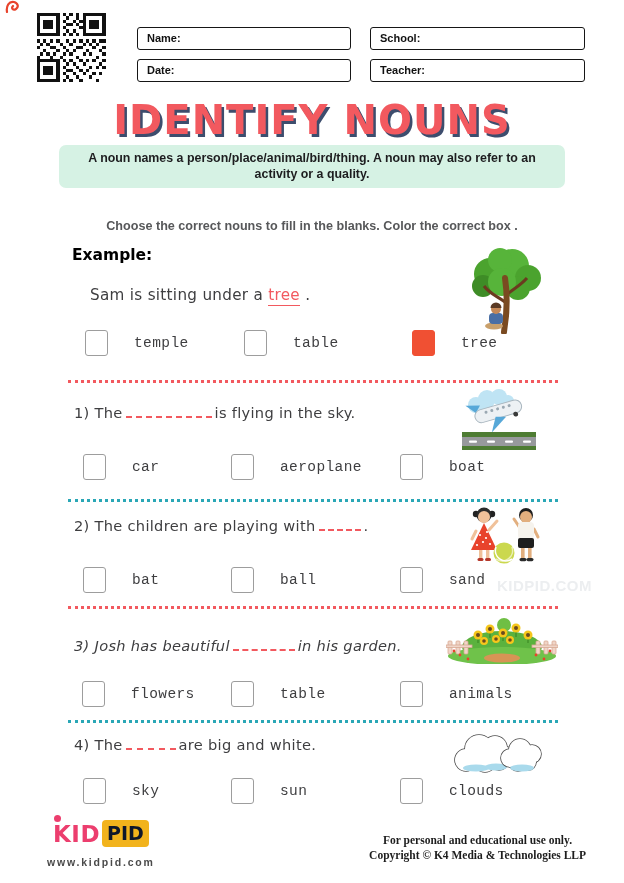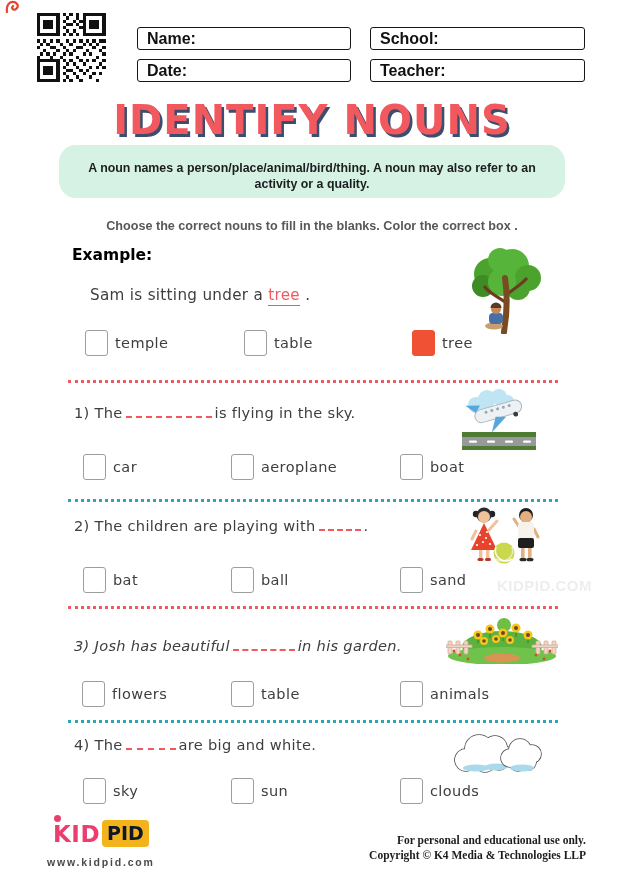--- a/index.html
+++ b/index.html
@@ -1,48 +1,48 @@
 <!DOCTYPE html>
 <html style="--red: #F2595F; --teal: #2AA7B6; --fill: #F05033; --mint: #D6F2E4; --pink: #EC3E6E; --yellow: #F2B31C; --watermark: #ECEEF0;"><head>
 <meta charset="utf-8">
 <style>
   html,body{margin:0;padding:0;background:#fff;}
   .sheet{position:relative;width:624px;height:883px;background:#fff;overflow:hidden;
          font-family:"DejaVu Sans",sans-serif;}
   
   .field{position:absolute;height:21px;border:1.5px solid #161616;border-radius:3px;
          background:#fff;font-family:"Liberation Sans",sans-serif;}
-  .field span{display:block;padding-left:9px;line-height:21px;font-size:16px;font-weight:600;color:#111;}
+  .field span{display:block;padding-left:9px;line-height:21px;font-size:11px;font-weight:600;color:#111;}
   .qr{position:absolute;left:36px;top:13px;}
   .corner-mark{position:absolute;left:5px;top:0;}
   
   .title{position:absolute;left:0;top:97px;width:100%;text-align:center;
          font-size:40px;font-weight:800;letter-spacing:1px;color:var(--red,#F2595F);
          text-shadow:2.5px 2.5px 0 #3D4D6D;font-family:"DejaVu Sans",sans-serif;}
   
   .info{position:absolute;left:59px;top:145px;width:506px;box-sizing:border-box;
-        background:var(--mint,#D6F2E4);border-radius:17px;padding:15px 12px 6px;
+        background:var(--mint,#D6F2E4);border-radius:7px;padding:5px 12px 6px;
         font-family:"Liberation Sans",sans-serif;font-size:12.4px;line-height:16px;
         font-weight:bold;color:#1d1d1f;text-align:center;}
   .info .red{color:var(--red,#F2595F);}
   .instruction{position:absolute;left:0;top:219px;width:100%;text-align:center;
         font-family:"Liberation Sans",sans-serif;font-size:12.6px;font-weight:bold;color:#57585a;}
   
   .ex-label{position:absolute;left:72px;top:246px;font-size:15.5px;font-weight:bold;color:#000;}
   .sentence{position:absolute;color:#3E3E40;letter-spacing:0.3px;}
   .ex-sentence{left:90px;top:286px;font-size:15.2px;}
   .answer{color:var(--red,#F2595F);border-bottom:1.5px solid var(--red,#F2595F);padding-bottom:1px;}
   .q1{left:74px;top:404px;font-size:14.6px;}
   .q2{left:74px;top:517px;font-size:14.6px;}
   .q3{left:74px;top:637px;font-size:14.6px;font-style:italic;}
   .q4{left:74px;top:736px;font-size:14.6px;}
   .bl{display:inline-block;border-bottom:2px dashed var(--red,#F2595F);height:11px;margin:0 3px;}
   .b86{width:86px}.b42{width:42px}.b62{width:62px}.b50{width:50px}
   
-  .opt{position:absolute;display:flex;align-items:center;gap:7px;}
+  .opt{position:absolute;display:flex;align-items:center;gap:26px;font-family:Liberation Mono, monospace;}
   .cb{width:23px;height:26px;border:1.5px solid #9d9d9d;border-radius:3px;background:#fff;box-sizing:border-box;}
   .cb.filled{background:var(--fill,#F05033);border-color:var(--fill,#F05033);}
   .ol{font-size:14.5px;color:#3E3E40;letter-spacing:0.4px;}
   
   .div{position:absolute;left:68px;width:490px;height:0;border-top:3.2px dotted var(--red,#F2595F);}
   .div.teal{border-top-color:var(--teal,#2AA7B6);}
   
   .art{position:absolute;}
   
   .wm{position:absolute;left:497px;top:577px;font-size:15px;font-weight:bold;
@@ -50,21 +50,21 @@
   
   .logo{position:absolute;left:53px;top:820px;display:flex;align-items:center;}
   .logo .kid{position:relative;font-family:"DejaVu Sans",sans-serif;font-weight:800;
       font-size:23px;color:var(--pink,#EC3E6E);letter-spacing:0.5px;}
   .logo .dot{position:absolute;left:1px;top:-5px;width:7px;height:7px;border-radius:50%;
       background:var(--pink,#EC3E6E);}
   .logo .pid{margin-left:2px;background:var(--yellow,#F2B31C);color:#0f172a;font-weight:800;
       font-size:19px;padding:2px 5px 3px;border-radius:4px;font-family:"DejaVu Sans",sans-serif;}
   .website{position:absolute;left:47px;top:856px;font-size:10.5px;letter-spacing:1.8px;
       color:#4a4a4a;font-weight:600;font-family:"Liberation Sans",sans-serif;}
-  .legal{position:absolute;right:38px;top:833px;text-align:right;
+  .legal{position:absolute;right:38px;top:833px;text-align:center;
       font-family:"Liberation Serif",serif;font-size:11.5px;line-height:14.5px;color:#1d1d1d;font-weight:600;}
 </style>
 </head>
 <body>
 
 <div class="sheet">
 
   <svg class="corner-mark" width="16" height="13" viewBox="0 0 16 13">
     <path d="M2,12 C1,6 4,1 9,2 C13,3 14,7 11,9 C8,11 6,8 8,6" stroke="#E8432C" stroke-width="2.2" fill="none" stroke-linecap="round"></path>
   </svg>

